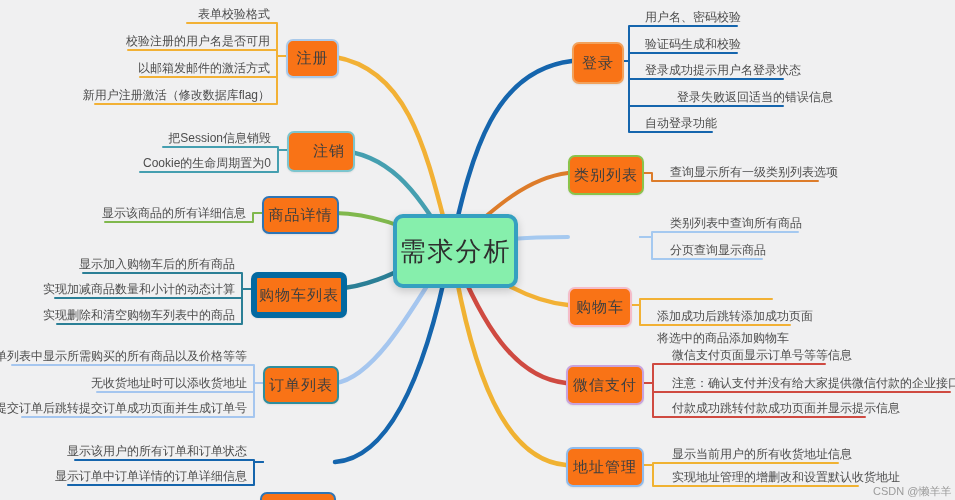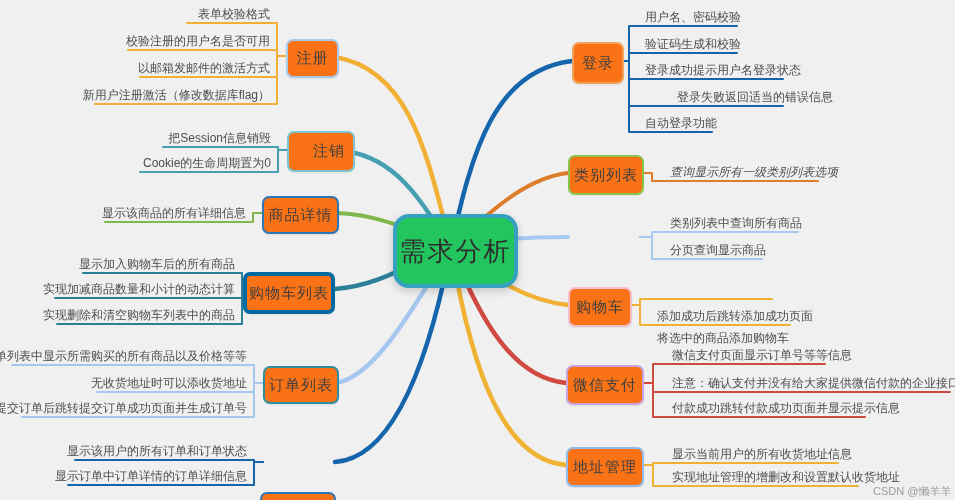--- a/index.html
+++ b/index.html
@@ -2,22 +2,22 @@
 <html><head>
 <meta charset="utf-8">
 <style>
   html,body{margin:0;padding:0;}
   body{font-family:"Liberation Sans","DejaVu Sans",sans-serif;}
   #stage{position:relative;width:955px;height:500px;background:#f0f0f1;overflow:hidden;}
   #wires{position:absolute;left:0;top:0;width:955px;height:500px;}
   .topic{position:absolute;background:#f97316;border-radius:7px;display:flex;align-items:center;
          justify-content:center;font-size:15px;color:#3f3f3f;letter-spacing:1px;
          box-shadow:0 1px 2px rgba(0,0,0,.07);z-index:3;}
-  .root{position:absolute;left:393px;top:214px;width:117px;height:66px;background:#22c55e;
-        border:4px solid #35a0c0;border-radius:16px;display:flex;align-items:center;justify-content:center;
+  .root{position:absolute;left:393px;top:214px;width:117px;height:66px;background:#86efac;
+        border:4px solid #35a0c0;border-radius:10px;display:flex;align-items:center;justify-content:center;
         font-size:26px;color:#2e2e2e;letter-spacing:2px;box-shadow:0 3px 8px rgba(0,0,0,.18);z-index:4;}
   .leaf{position:absolute;white-space:nowrap;font-size:12px;color:#4d4d4d;height:17px;line-height:17px;z-index:2;}
   .leaf.l{text-align:right;}
   .wm{position:absolute;left:873px;top:484px;font-size:11px;color:#9b9b9b;z-index:5;}
 </style>
 </head>
 <body>
 
 <div id="stage">
 
@@ -100,21 +100,21 @@
       <path d="M640,465 L653,465 L653,463 L838,463" stroke-width="2"></path>
       <path d="M640,465 L653,465 L653,486 L858,486" stroke-width="2"></path>
     </g>
   </svg>
 
   <div class="root">需求分析</div>
 
   <div class="topic" style="left:286px;top:39px;width:49px;height:35px;border:2px solid #a9c9ea;">注册</div>
   <div class="topic" style="left:287px;top:131px;width:48px;height:37px;border:2px solid #7cc5ce;padding-left:16px;">注销</div>
   <div class="topic" style="left:262px;top:196px;width:73px;height:34px;border:2px solid #2e75b6;">商品详情</div>
-  <div class="topic" style="left:243px;top:272px;width:84px;height:34px;border:4px solid #0369a1;">购物车列表</div>
+  <div class="topic" style="left:251px;top:272px;width:84px;height:34px;border:6px solid #0369a1;">购物车列表</div>
   <div class="topic" style="left:263px;top:366px;width:72px;height:34px;border:2px solid #2f8e9e;">订单列表</div>
   <div class="topic" style="left:260px;top:444px;width:72px;height:36px;border:2px solid #2e75b6;margin-top:48px;">我的订单</div>
 
   <div class="topic" style="left:572px;top:42px;width:48px;height:38px;border:2px solid #f2a25c;">登录</div>
   <div class="topic" style="left:568px;top:155px;width:72px;height:36px;border:2px solid #8bc34a;">类别列表</div>
   <div class="topic" style="left:568px;top:287px;width:60px;height:36px;border:2px solid #f5bcc9;">购物车</div>
   <div class="topic" style="left:566px;top:365px;width:74px;height:36px;border:2px solid #c9a2dd;">微信支付</div>
   <div class="topic" style="left:566px;top:447px;width:74px;height:36px;border:2px solid #8fbbed;">地址管理</div>
 
   <div class="leaf l" style="right:685px;top:6px;">表单校验格式</div>
@@ -137,21 +137,21 @@
 
   <div class="leaf l" style="right:708px;top:443px;">显示该用户的所有订单和订单状态</div>
   <div class="leaf l" style="right:708px;top:468px;">显示订单中订单详情的订单详细信息</div>
 
   <div class="leaf" style="left:645px;top:9px;">用户名、密码校验</div>
   <div class="leaf" style="left:645px;top:36px;">验证码生成和校验</div>
   <div class="leaf" style="left:645px;top:62px;">登录成功提示用户名登录状态</div>
   <div class="leaf" style="left:645px;top:89px;margin-left:32px;">登录失败返回适当的错误信息</div>
   <div class="leaf" style="left:645px;top:115px;">自动登录功能</div>
 
-  <div class="leaf" style="left:670px;top:164px;font-style:italic;">查询显示所有一级类别列表选项</div>
+  <div class="leaf" style="left:670px;top:164px;">查询显示所有一级类别列表选项</div>
 
   <div class="leaf" style="left:670px;top:215px;">类别列表中查询所有商品</div>
   <div class="leaf" style="left:670px;top:242px;">分页查询显示商品</div>
 
   <div class="leaf" style="left:657px;top:282px;margin-top:48px;">将选中的商品添加购物车</div>
   <div class="leaf" style="left:657px;top:308px;">添加成功后跳转添加成功页面</div>
 
   <div class="leaf" style="left:672px;top:347px;">微信支付页面显示订单号等等信息</div>
   <div class="leaf" style="left:672px;top:375px;">注意：确认支付并没有给大家提供微信付款的企业接口，请谅解</div>
   <div class="leaf" style="left:672px;top:400px;">付款成功跳转付款成功页面并显示提示信息</div>

